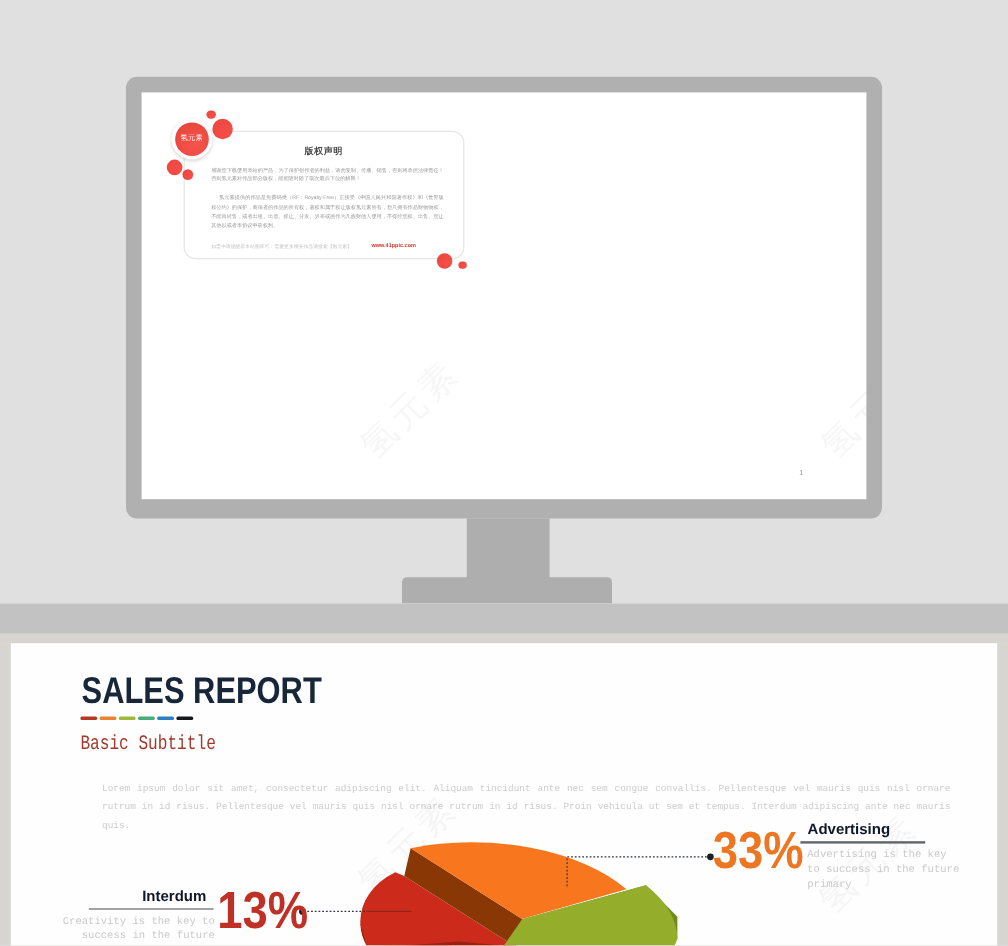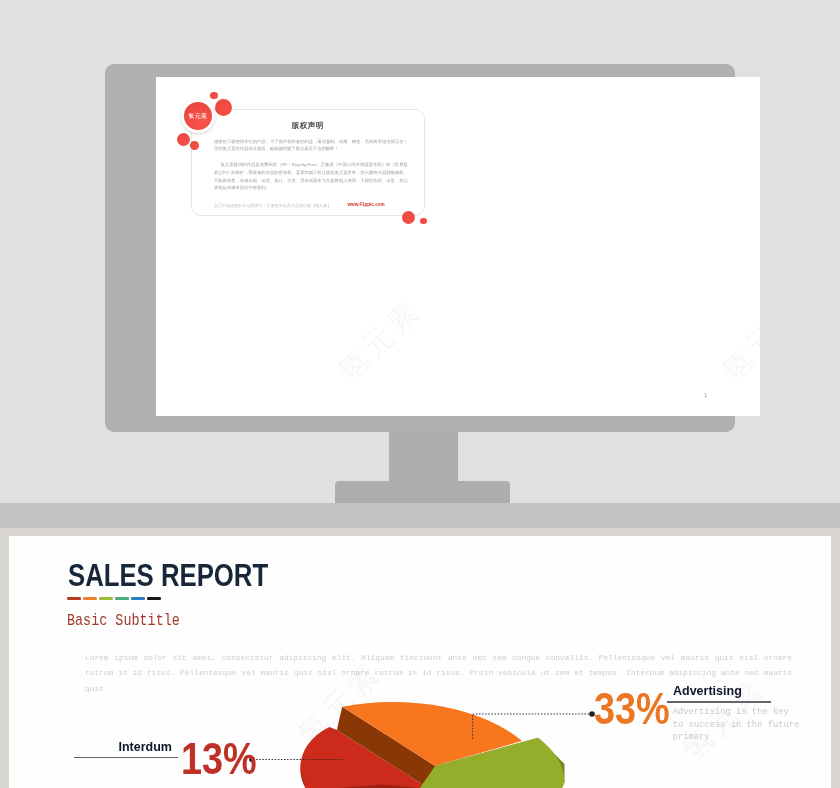--- a/index.html
+++ b/index.html
@@ -3,21 +3,21 @@
 <meta charset="utf-8">
 <style>
   html,body{margin:0;padding:0;}
   body{width:840px;height:788px;overflow:hidden;background:#e0e0e0;
        font-family:"Liberation Sans",sans-serif;-webkit-font-smoothing:antialiased;}
   .page{position:relative;width:840px;height:788px;}
 
   
   .mon-wrap{position:absolute;left:0;top:0;width:840px;height:503px;background:#e0e0e0;overflow:hidden;}
   .monitor{position:absolute;left:105px;top:64px;width:630px;height:368px;background:#b0b0b0;border-radius:9px;}
-  .screen{position:absolute;left:13px;top:13px;width:604px;height:339px;background:#fff;overflow:hidden;margin-left:38px;}
+  .screen{position:absolute;left:13px;top:13px;width:604px;height:339px;background:#fff;overflow:hidden;}
   .stand-neck{position:absolute;left:389px;top:432px;width:69px;height:50px;background:#aeaeae;}
   .stand-base{position:absolute;left:335px;top:481px;width:175px;height:22px;background:#aeaeae;border-radius:4px 4px 0 0;}
   .botbar{position:absolute;left:0;top:503px;width:840px;height:25px;background:#c2c2c2;}
   .botbar2{position:absolute;left:0;top:528px;width:840px;height:8px;background:#d8d4d0;}
 
   
   .s1{position:absolute;left:0;top:0;width:604px;height:339px;}
   .cbox{position:absolute;left:34.8px;top:32.1px;width:233.9px;height:107.2px;
         border:0.8px solid #e6e6e6;border-radius:10px;background:#fff;box-sizing:border-box;}
   .cbox-title{position:absolute;left:34.8px;top:43.5px;width:233.9px;text-align:center;
@@ -138,20 +138,21 @@
         <path fill="none" stroke="#2f353b" stroke-width="1" stroke-dasharray="1.5,1.6" d="M 463.6 202.6 L 463.6 178 L 582 178"></path>
         <circle cx="583" cy="178" r="2.8" fill="#1a2026"></circle>
         <path fill="none" stroke="#2f353b" stroke-width="1" stroke-dasharray="1.5,1.6" d="M 244 223.5 L 297 223.5"></path>
         <path fill="none" stroke="#8e2519" stroke-width="1.1" d="M 297 223.5 L 334 223.5"></path>
         <circle cx="243" cy="223.5" r="2.8" fill="#1a2026"></circle>
       </svg>
 
       <div class="pct" style="left:171.5px;top:202px;color:#bf3126;">13%</div>
       <div class="co-label" style="left:109.5px;top:203.6px;">Interdum</div>
       <div class="co-rule" style="left:65.1px;top:220.6px;width:104px;"></div>
+      <div class="co-desc" style="left:18px;top:225.5px;width:152px;text-align:right;">Creativity is the key to success in the future</div>
 
       <div class="pct" style="left:585px;top:152px;color:#ed7622;">33%</div>
       <div class="co-label" style="left:664px;top:147.5px;">Advertising</div>
       <div class="co-rule" style="left:658.4px;top:165.4px;width:104px;"></div>
       <div class="co-desc" style="left:663.7px;top:170px;width:128px;">Advertising is the key to success in the future primary</div>
 
     </div>
   </div>
 
 </div>

